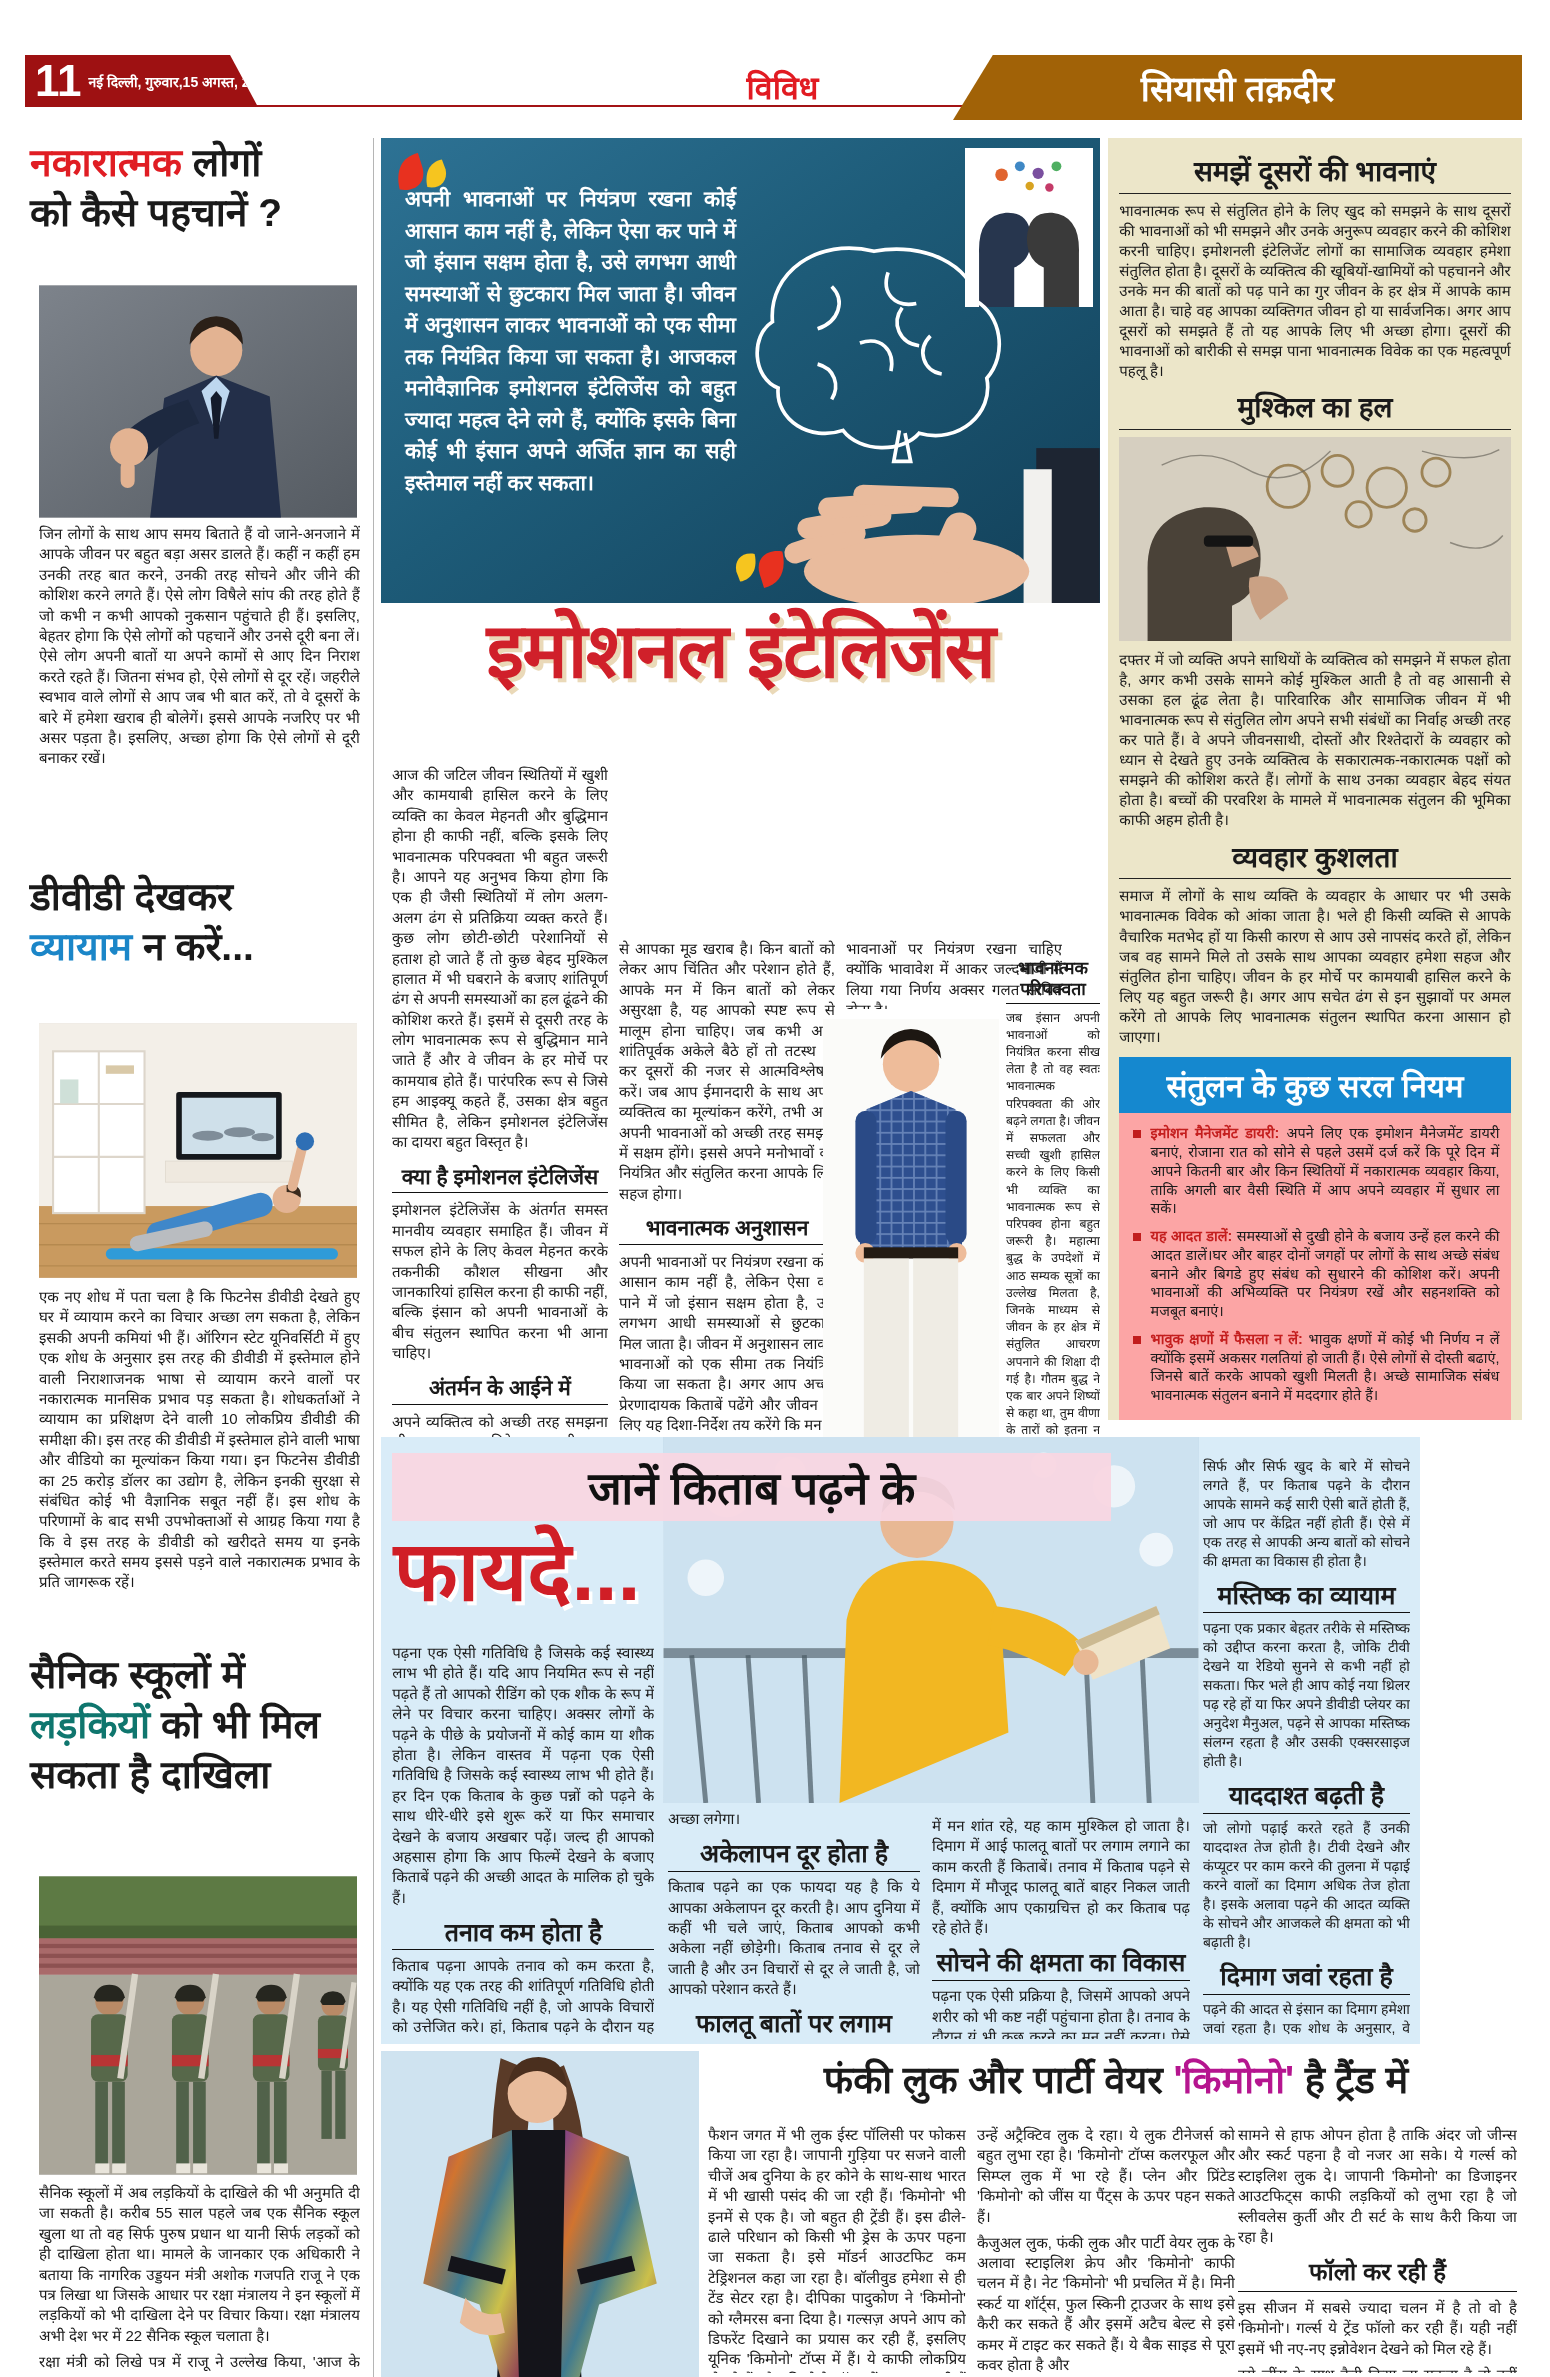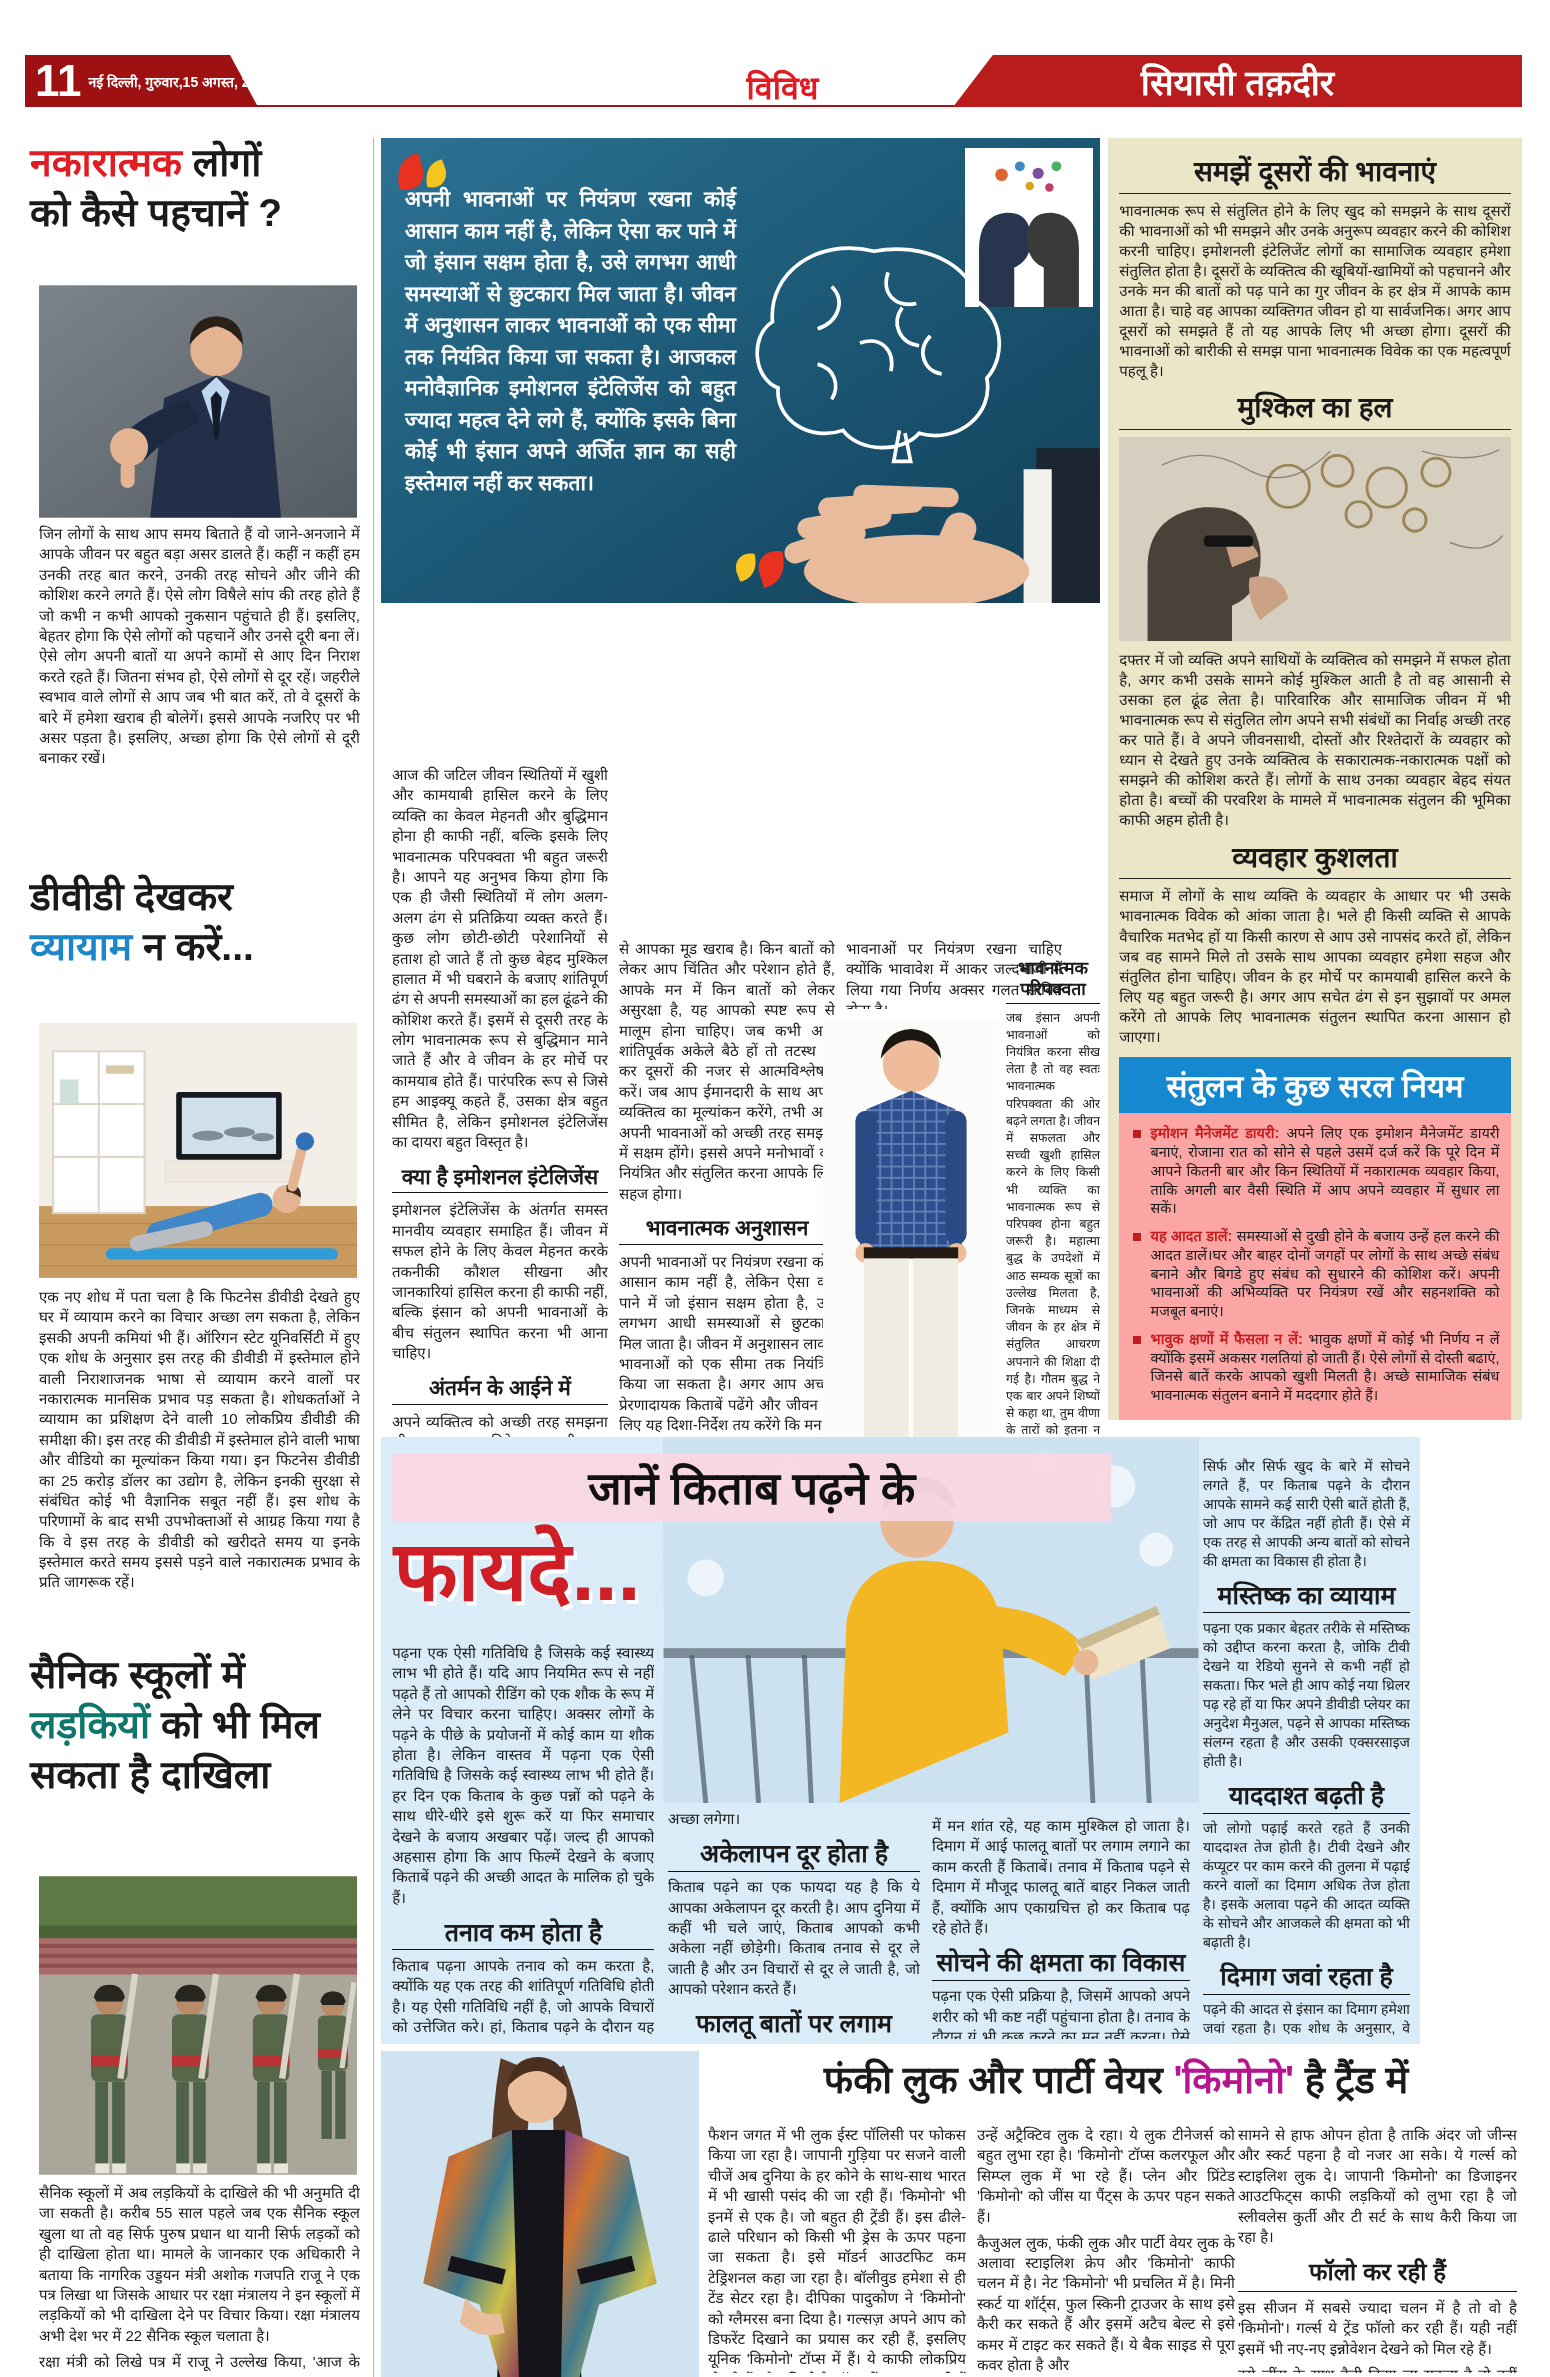--- a/index.html
+++ b/index.html
@@ -7,21 +7,21 @@
         font-family:"Liberation Sans","DejaVu Sans",sans-serif;color:#1a1a1a;}
   .abs{position:absolute;}
   
   .hdr-rule{position:absolute;left:25px;top:105px;width:1497px;height:2.1px;background:#a31315;}
   .hdr-left{position:absolute;left:25px;top:55px;width:233px;height:52px;background:#9e1112;
             clip-path:polygon(0 0,88% 0,100% 100%,0 100%);display:flex;align-items:center;color:#fff;}
   .hdr-left .pgnum{font-size:44px;font-weight:bold;margin:0 7px 0 10px;line-height:1;}
   .hdr-left .dateline{font-size:14px;font-weight:bold;white-space:nowrap;}
   .hdr-center{position:absolute;left:705px;top:65px;width:155px;text-align:center;
               font-size:32px;font-weight:bold;color:#e11b22;}
-  .hdr-right{position:absolute;left:953px;top:55px;width:569px;height:52px;background:#b91c1c;
+  .hdr-right{position:absolute;left:953px;top:55px;width:569px;height:65px;background:#a16207;
              clip-path:polygon(7% 0,100% 0,100% 100%,0 100%);display:flex;align-items:center;justify-content:center;
              color:#fff;font-size:35px;font-weight:bold;}
   
   .body-text{font-size:15px;line-height:1.36;text-align:justify;overflow:hidden;}
   .col-head{font-weight:bold;font-size:21px;text-align:center;border-bottom:1.4px solid #111;
             padding-bottom:3.5px;margin:11.3px 0 7px;line-height:1.2;}
   
   .vdiv{position:absolute;left:373px;top:138px;width:0.7px;height:2239px;background:#b5b5b5;}
   .lh{position:absolute;left:30px;width:337px;font-weight:bold;font-size:39px;line-height:1.28;}
   .red{color:#e01d23;} .blue{color:#1b86c8;} .maroon{color:#0f766e;} .magenta{color:#b5158f;}
@@ -259,20 +259,21 @@
       <g fill="#e9bb9d">
         <rect x="110" y="150" width="120" height="30" rx="15" transform="rotate(-18 170 165)"></rect>
         <rect x="130" y="120" width="135" height="30" rx="15" transform="rotate(-10 197 135)"></rect>
         <rect x="160" y="96" width="150" height="30" rx="15" transform="rotate(-4 235 111)"></rect>
         <rect x="210" y="84" width="150" height="28" rx="14" transform="rotate(2 285 98)"></rect>
         <rect x="330" y="120" width="46" height="88" rx="22" transform="rotate(24 353 164)"></rect>
       </g>
     </svg>
   </div>
 
+  <div class="main-hl-red">इमोशनल इंटेलिजेंस</div>
 
   <div class="m-col body-text" style="left:392px;top:765px;width:216px;height:674px;">
     <p>आज की जटिल जीवन स्थितियों में खुशी और कामयाबी हासिल करने के लिए व्यक्ति का केवल मेहनती और बुद्धिमान होना ही काफी नहीं, बल्कि इसके लिए भावनात्मक परिपक्वता भी बहुत जरूरी है। आपने यह अनुभव किया होगा कि एक ही जैसी स्थितियों में लोग अलग-अलग ढंग से प्रतिक्रिया व्यक्त करते हैं।कुछ लोग छोटी-छोटी परेशानियों से हताश हो जाते हैं तो कुछ बेहद मुश्किल हालात में भी घबराने के बजाए शांतिपूर्ण ढंग से अपनी समस्याओं का हल ढूंढने की कोशिश करते हैं। इसमें से दूसरी तरह के लोग भावनात्मक रूप से बुद्धिमान माने जाते हैं और वे जीवन के हर मोर्चे पर कामयाब होते हैं। पारंपरिक रूप से जिसे हम आइक्यू कहते हैं, उसका क्षेत्र बहुत सीमित है, लेकिन इमोशनल इंटेलिजेंस का दायरा बहुत विस्तृत है।</p>
     <div class="col-head">क्या है इमोशनल इंटेलिजेंस</div>
     <p>इमोशनल इंटेलिजेंस के अंतर्गत समस्त मानवीय व्यवहार समाहित हैं। जीवन में सफल होने के लिए केवल मेहनत करके तकनीकी कौशल सीखना और जानकारियां हासिल करना ही काफी नहीं, बल्कि इंसान को अपनी भावनाओं के बीच संतुलन स्थापित करना भी आना चाहिए।</p>
     <div class="col-head">अंतर्मन के आईने में</div>
     <p>अपने व्यक्तित्व को अच्छी तरह समझना भी भावनात्मक विवेक का ही एक महत्वपूर्ण हिस्सा है। आपको यह मालूम होना चाहिए कि आप किन बातों से खुश होते हैं, कौन सी बातें आपको नापसंद हैं, अगर कभी आपका मूड खराब है तो आपको यह मालूम होना चाहिए कि किस वजह</p>
   </div>
 
   <div class="m-col body-text" style="left:619px;top:939px;width:216px;height:500px;">

